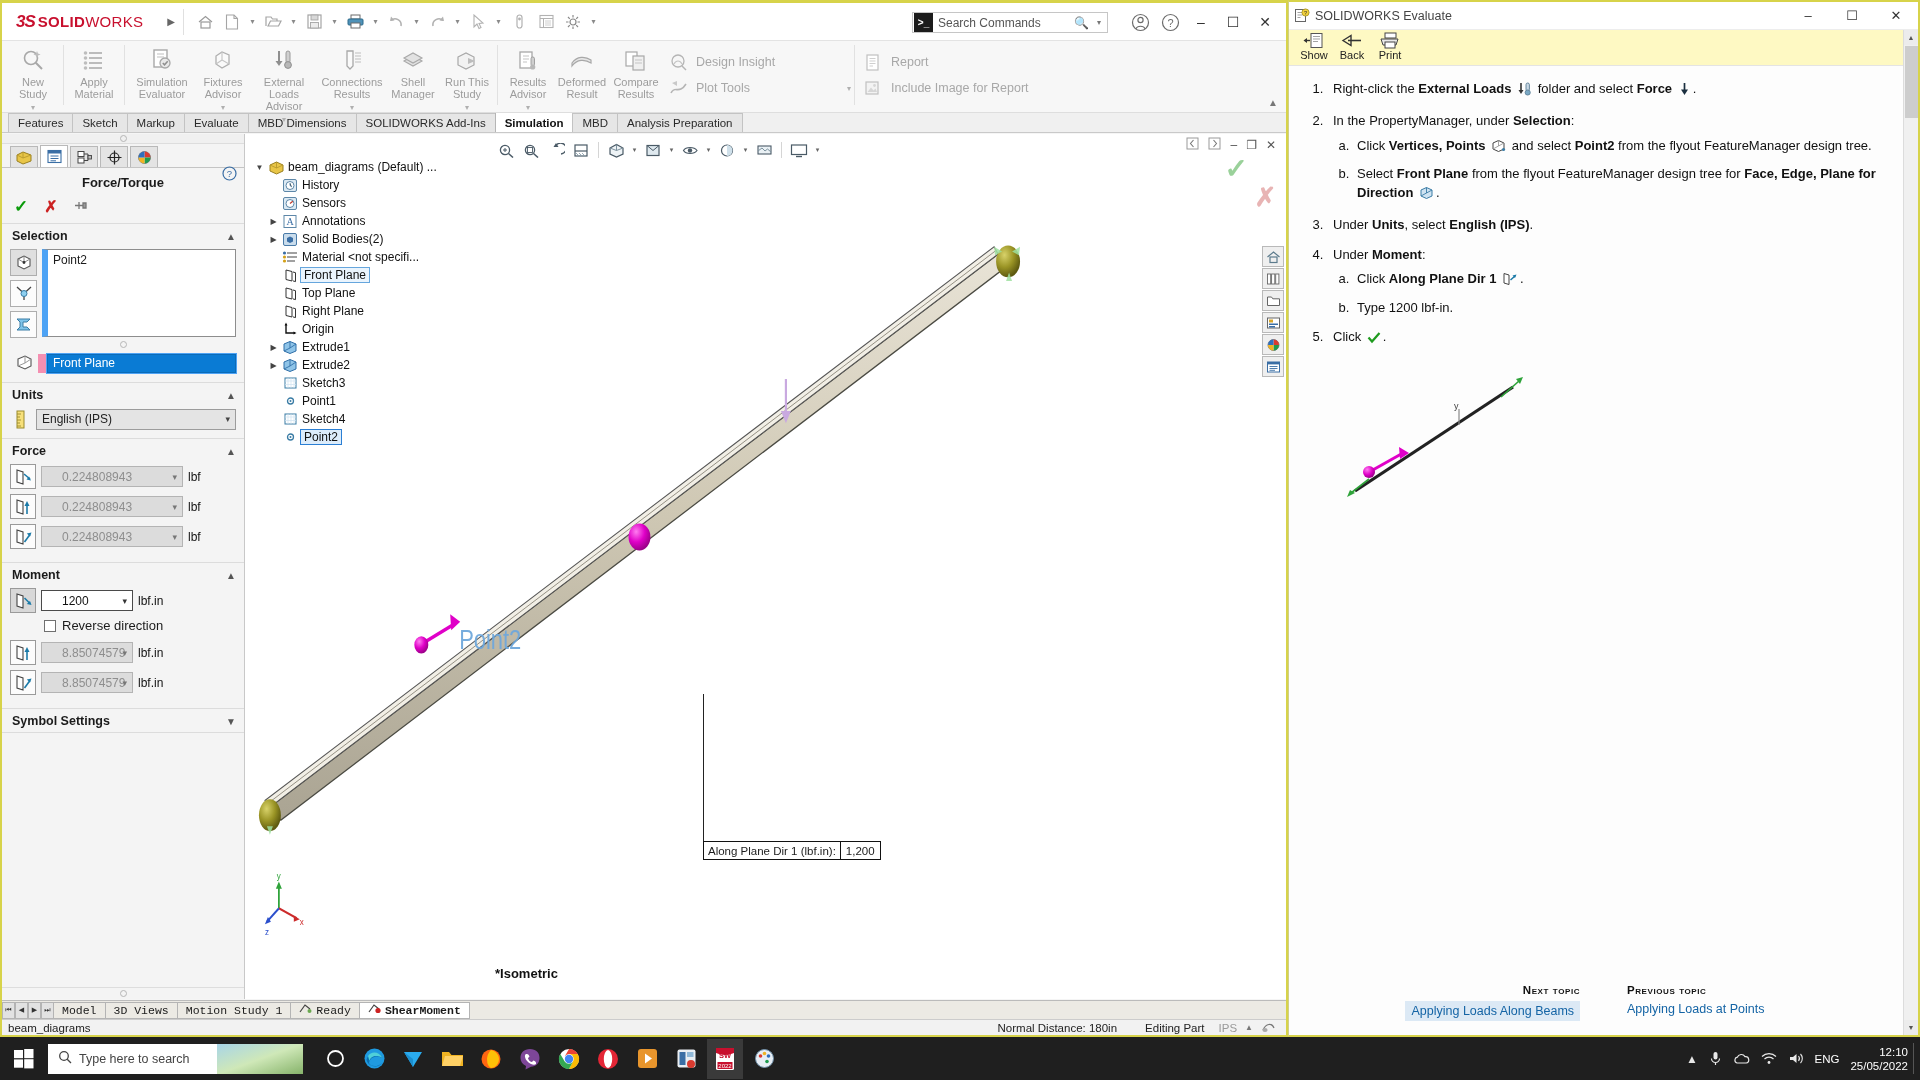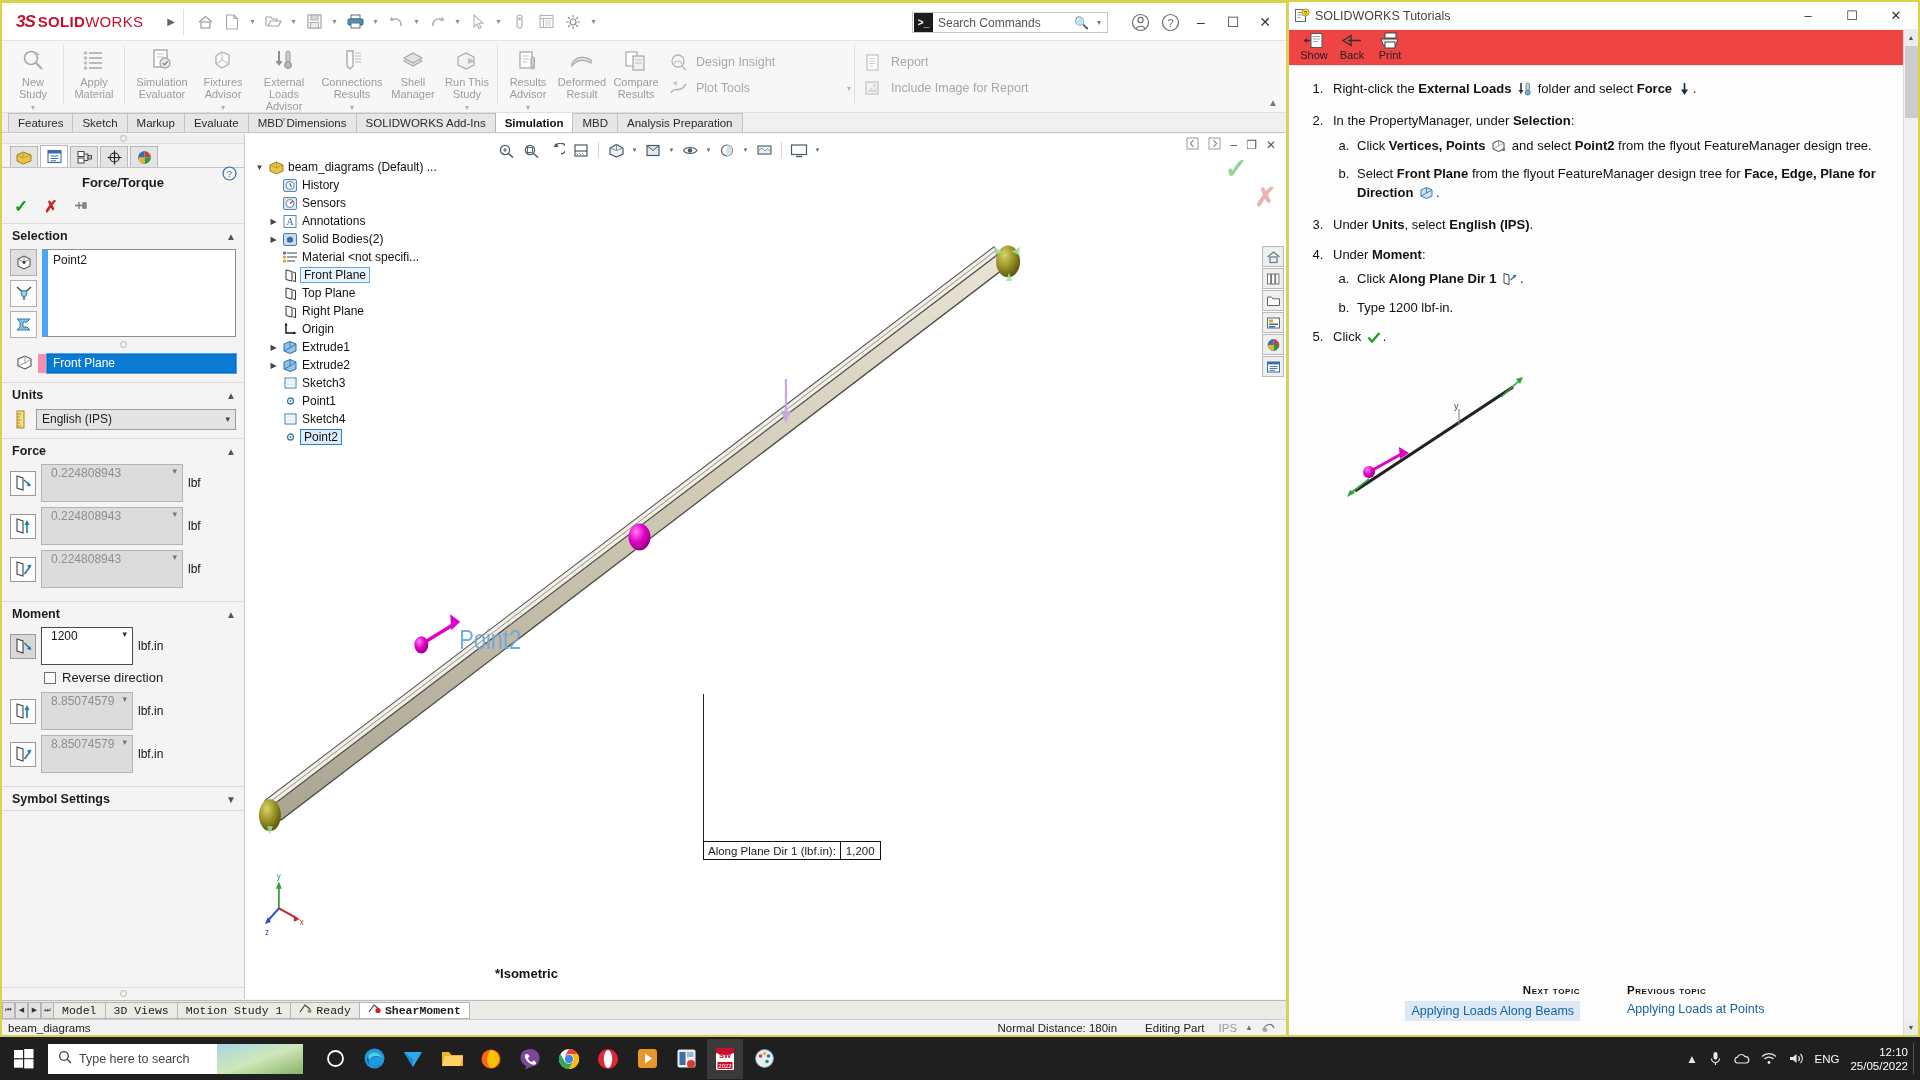--- a/index.html
+++ b/index.html
@@ -125,22 +125,22 @@
   .select-ctl {
     flex:1; height:21px; background:#e4e4e4; border:1px solid #9c9c9c;
     font-size:12px; padding:1px 5px; display:flex; align-items:center; position:relative; color:#222;
   }
   .select-ctl .arrow { position:absolute; right:5px; color:#444; font-size:9px;}
 
   .field-row { display:flex; align-items:center; gap:5px; margin-bottom:5px; }
   .field-ic { width:26px;height:25px;border:1px solid #9a9a9a;background:#fcfcfc;display:flex;align-items:center;justify-content:center;}
   .field-ic.on { background:#d8d8d8; }
   .num-ctl {
-    width:142px; height:38px; background:#dcdcdc; border:1px solid #b4b4b4; color:#8e8e8e;
-    font-size:12px; padding:1px 9px; display:flex;position:relative;
+    width:142px; height:21px; background:#dcdcdc; border:1px solid #b4b4b4; color:#8e8e8e;
+    font-size:12px; padding:1px 20px; display:flex;align-items:center; position:relative;
   }
   .num-ctl.active { background:#fff; border:1px solid #4a4a4a; color:#111; }
   .num-ctl .arrow { position:absolute; right:5px; color:#777; font-size:9px;}
   .num-ctl.active .arrow { color:#333; }
   .unit-lbl { font-size:12px; color:#111; }
   .chk-row { display:flex; align-items:center; gap:6px; margin:2px 0 7px 34px;}
   .chk { width:12px;height:12px;border:1px solid #6f6f6f;background:#fff;}
 
   .lp-foot { margin-top:auto; height:12px; display:flex;align-items:center;justify-content:center;border-top:1px solid #ddd;}
   .lp-foot .dot{width:7px;height:7px;border:1px solid #b6b6b6;border-radius:50%;}
@@ -204,21 +204,21 @@
   .tut-window {
     position:absolute; left:1288px; top:0; width:632px; height:1037px;
     background:#fdfdfd; border:2px solid #d7d34a; border-left:1px solid #cfcf8a;
     display:flex; flex-direction:column;
   }
   .tut-title { height:28px; display:flex; align-items:center; background:#fff; border-bottom:1px solid #ededed;}
   .tut-title .ico { width:26px; display:flex; justify-content:center; align-items:center;}
   .tut-title .txt { font-size:12.5px; color:#444; }
   .tut-wbtns { margin-left:auto; display:flex; }
   .tut-wbtn { width:44px;height:27px;display:flex;align-items:center;justify-content:center;color:#333;font-size:13px;}
-  .tut-toolbar { height:36px; display:flex; align-items:flex-start; padding-left:6px; background:#ef4444; border-bottom:1px solid #e4e4e4;}
+  .tut-toolbar { height:36px; display:flex; align-items:flex-start; padding-left:6px; background:#fef9c3; border-bottom:1px solid #e4e4e4;}
   .tt-item { width:38px; display:flex; flex-direction:column; align-items:center; font-size:11px; color:#222;}
   .tt-ic { height:19px; display:flex;align-items:flex-end; }
   .tut-head {
     background:#1c3144; color:#fff; font-size:19px; font-weight:bold;
     padding:11px 18px; margin:4px 12px 0 12px;
   }
   .tut-body { flex:1; padding:14px 22px 0 22px; overflow:hidden; position:relative; font-size:13px; line-height:1.42; color:#111;}
   ol.steps { margin-left:16px; }
   ol.steps > li { margin-bottom:11px; padding-left:6px;}
   ol.sub { list-style-type:lower-alpha; margin:6px 0 0 20px; }
@@ -1250,21 +1250,21 @@
   <div class="tut-window">
     <div class="tut-title">
       <span class="ico">
         <svg width="16" height="15" viewBox="0 0 16 15">
             <rect x="1.5" y="1.5" width="10" height="12" fill="#fff" stroke="#666" stroke-width="1"></rect>
             <path d="M3.5 4.5 H8 M3.5 7 H8 M3.5 9.5 H6.5" stroke="#999" stroke-width="0.9"></path>
             <circle cx="11.5" cy="4.5" r="3.6" fill="#f2d13b" stroke="#a08b1e" stroke-width="0.8"></circle>
             <text x="11.5" y="7" font-size="5.6" text-anchor="middle" fill="#333" font-family="Liberation Sans">?</text>
           </svg>
       </span>
-      <span class="txt">SOLIDWORKS Tutorials</span>
+      <span class="txt">SOLIDWORKS Evaluate</span>
       <span class="tut-wbtns">
         <span class="tut-wbtn">–</span>
         <span class="tut-wbtn">☐</span>
         <span class="tut-wbtn">✕</span>
       </span>
     </div>
 
     <div class="tut-toolbar">
       <span class="tt-item">
         <span class="tt-ic">

